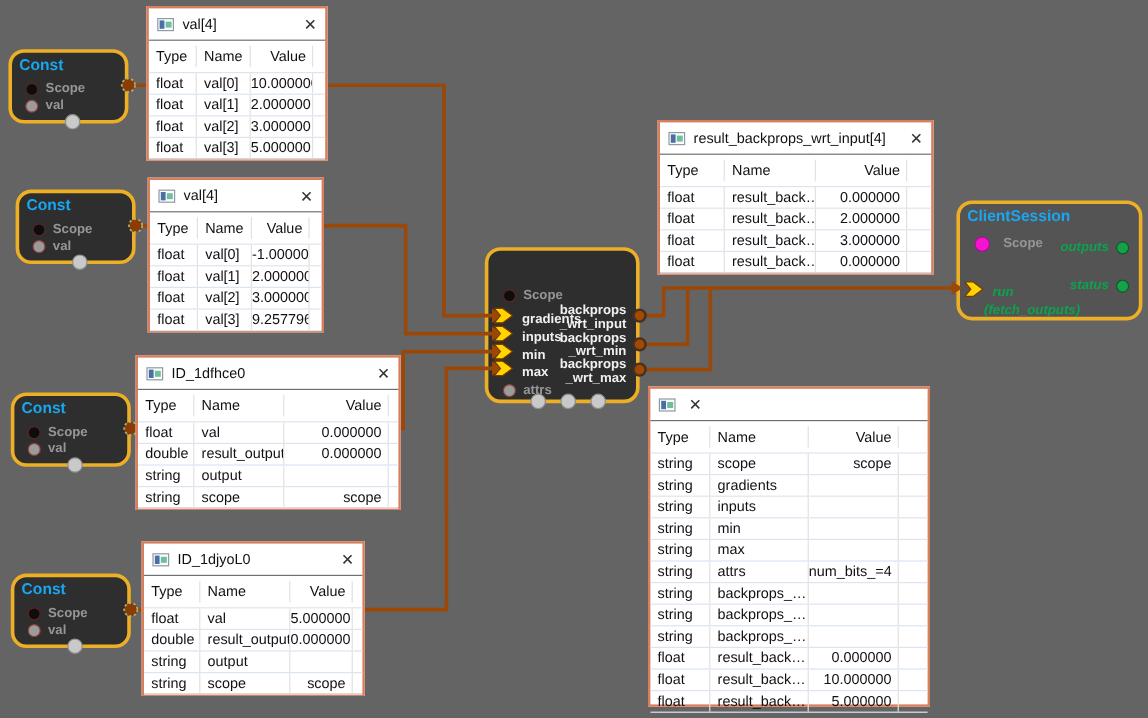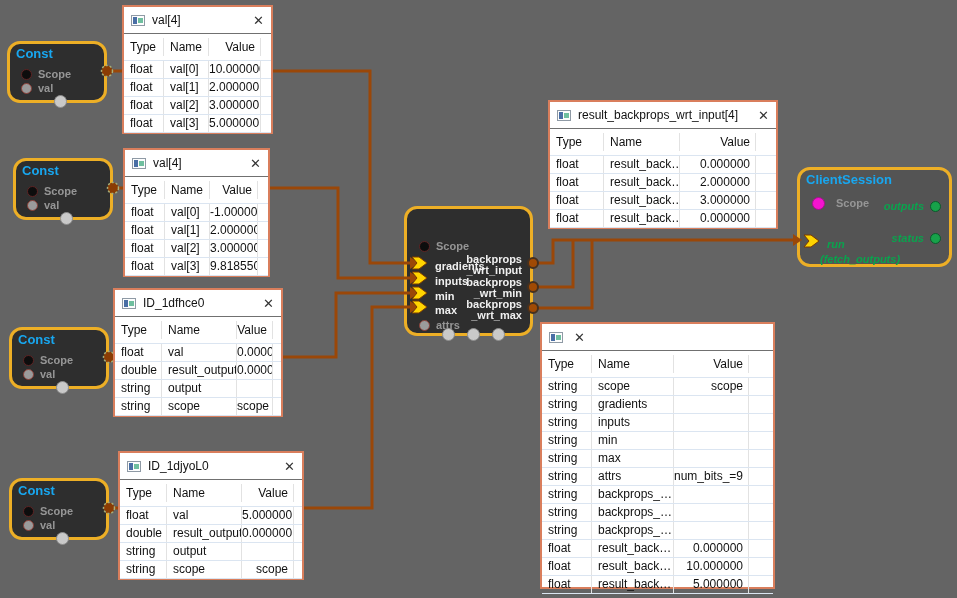--- a/index.html
+++ b/index.html
@@ -273,27 +273,27 @@
         <div class="t-row" style="grid-template-columns:40px 45px 1fr 10px">
           <span class="ct">float</span>
           <span class="cn">val[2]</span>
           <span class="cv">3.000000</span>
           <span></span>
         </div>
 
         <div class="t-row" style="grid-template-columns:40px 45px 1fr 10px">
           <span class="ct">float</span>
           <span class="cn">val[3]</span>
-          <span class="cv">9.818550</span>
+          <span class="cv">9.257796</span>
           <span></span>
         </div>
       </div>
   </div>
 
-  <div class="dtable" style="left:113px;top:288px;width:170px;height:129px">
+  <div class="dtable" style="left:113px;top:296px;width:221px;height:129px">
     <div class="t-title">
       <span class="t-icon">
           <i></i>
           <b></b>
         </span>
       <span class="t-name">ID_1dfhce0</span>
       <span class="t-close">✕</span>
     </div>
     <div class="t-head" style="grid-template-columns:47px 75px 1fr 8px">
       <span class="ct">Type</span>
@@ -474,21 +474,21 @@
         <div class="t-row" style="grid-template-columns:50px 82px 1fr 24px">
           <span class="ct">string</span>
           <span class="cn">max</span>
           <span class="cv"></span>
           <span></span>
         </div>
 
         <div class="t-row" style="grid-template-columns:50px 82px 1fr 24px">
           <span class="ct">string</span>
           <span class="cn">attrs</span>
-          <span class="cv">num_bits_=9</span>
+          <span class="cv">num_bits_=4</span>
           <span></span>
         </div>
 
         <div class="t-row" style="grid-template-columns:50px 82px 1fr 24px">
           <span class="ct">string</span>
           <span class="cn">backprops_…</span>
           <span class="cv"></span>
           <span></span>
         </div>
 

